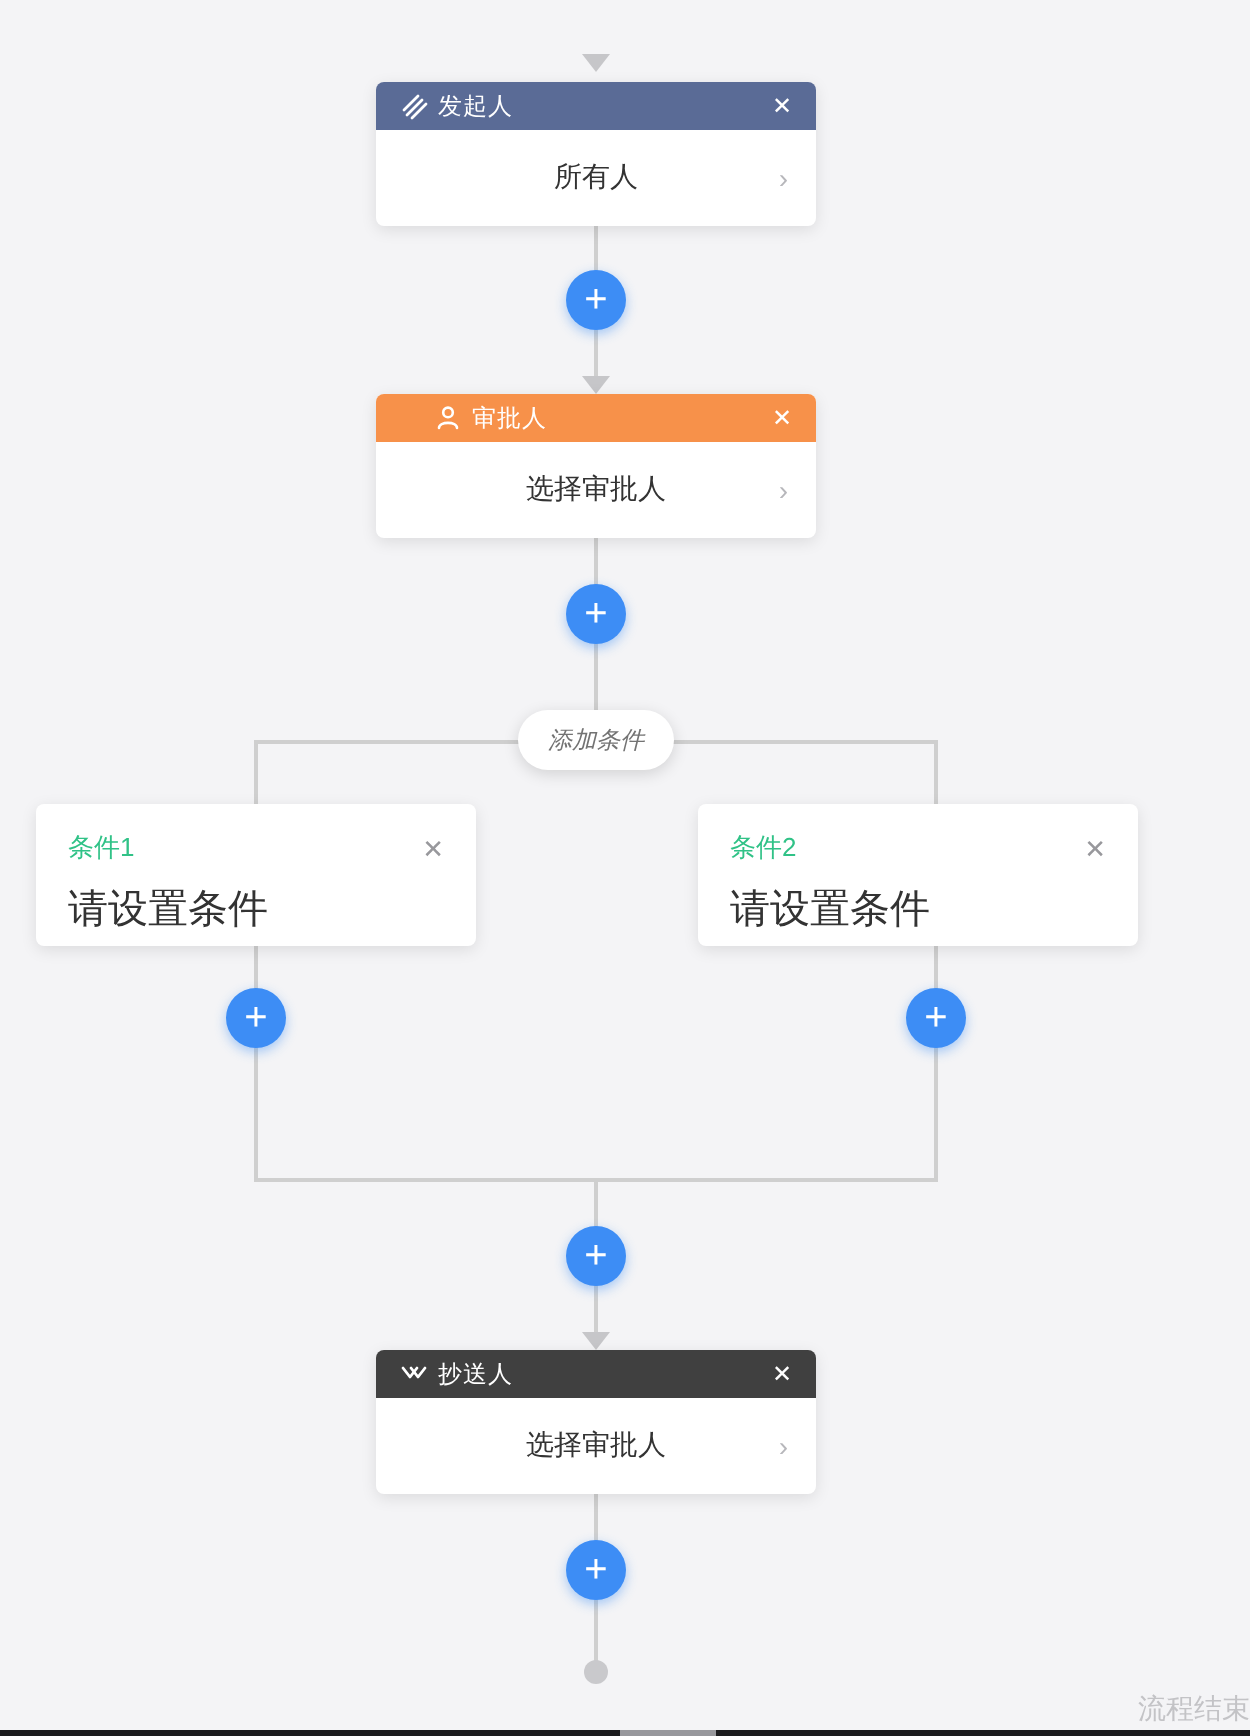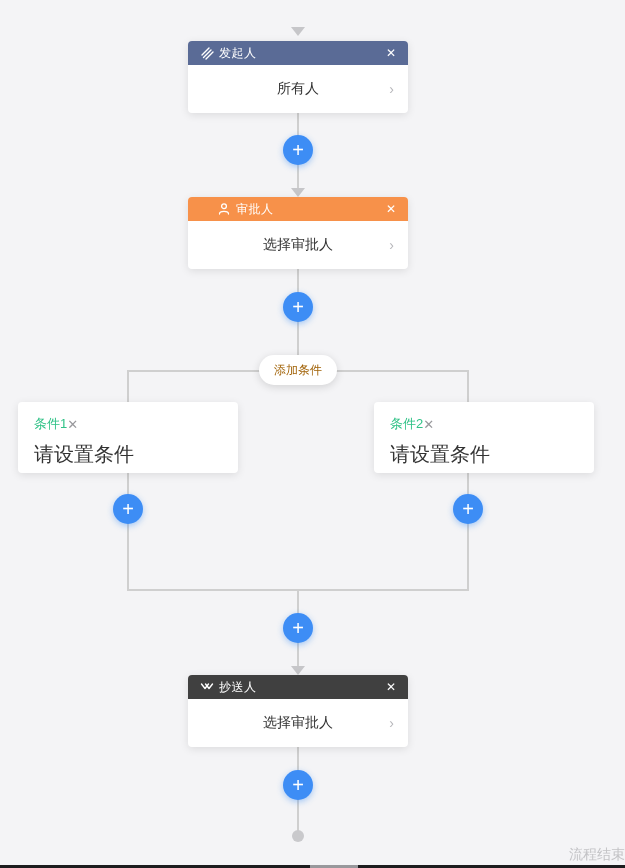--- a/index.html
+++ b/index.html
@@ -39,30 +39,30 @@
   .plus-btn{
     position:absolute;width:30px;height:30px;border-radius:50%;
     background:#3d8df5;color:#fff;display:flex;align-items:center;justify-content:center;
     font-size:20px;font-weight:400;line-height:1;cursor:pointer;
     box-shadow:0 2px 6px rgba(61,141,245,.45);
   }
   
   .pill{
     position:absolute;left:298px;top:355px;transform:translateX(-50%);
     background:#fff;border-radius:16px;height:30px;line-height:30px;
-    padding:0 15px;font-size:12px;color:#a16207;cursor:pointer;
-    box-shadow:0 2px 8px rgba(0,0,0,.14);white-space:nowrap;
+    padding:0 15px;font-size:12px;color:#737373;cursor:pointer;
+    box-shadow:0 2px 8px rgba(0,0,0,.14);white-space:nowrap;font-style:italic;
   }
   
   .cond-card{
     position:absolute;top:402px;width:220px;height:71px;background:#fff;
     border-radius:4px;box-shadow:0 2px 8px rgba(0,0,0,.10);
     padding:13px 16px;box-sizing:border-box;cursor:pointer;
   }
-  .cond-title-row{display:flex;align-items:center;font-size:13px;}
+  .cond-title-row{display:flex;justify-content:space-between;align-items:center;font-size:13px;}
   .cond-title{color:#30c287;}
   .cond-close{color:#98989c;font-size:13px;cursor:pointer;}
   .cond-body{margin-top:8px;font-size:20px;color:#333;}
   
   .end-dot{position:absolute;left:292px;top:830px;width:12px;height:12px;border-radius:50%;background:#c9c9cc;}
   .end-text{position:absolute;left:0;top:846px;width:100%;text-align:right;font-size:14px;color:#c3c3c6;}
   
   .bottom-bar{position:absolute;left:0;bottom:0;width:625px;height:3px;background:#1c1c1e;}
   .bottom-bar-thumb{position:absolute;left:310px;top:0;width:48px;height:3px;background:#98989c;}
 </style>
@@ -121,21 +121,21 @@
   <div class="pill">添加条件</div>
 
   <div class="cond-card" style="left:18px">
     <div class="cond-title-row">
       <span class="cond-title">条件1</span>
       <span class="cond-close">✕</span>
     </div>
     <div class="cond-body">请设置条件</div>
   </div>
 
-  <div class="cond-card" style="left:374px">
+  <div class="cond-card" style="left:349px">
     <div class="cond-title-row">
       <span class="cond-title">条件2</span>
       <span class="cond-close">✕</span>
     </div>
     <div class="cond-body">请设置条件</div>
   </div>
 
   <div class="plus-btn" style="left:113px;top:494px">+</div>
   <div class="plus-btn" style="left:453px;top:494px">+</div>
 

